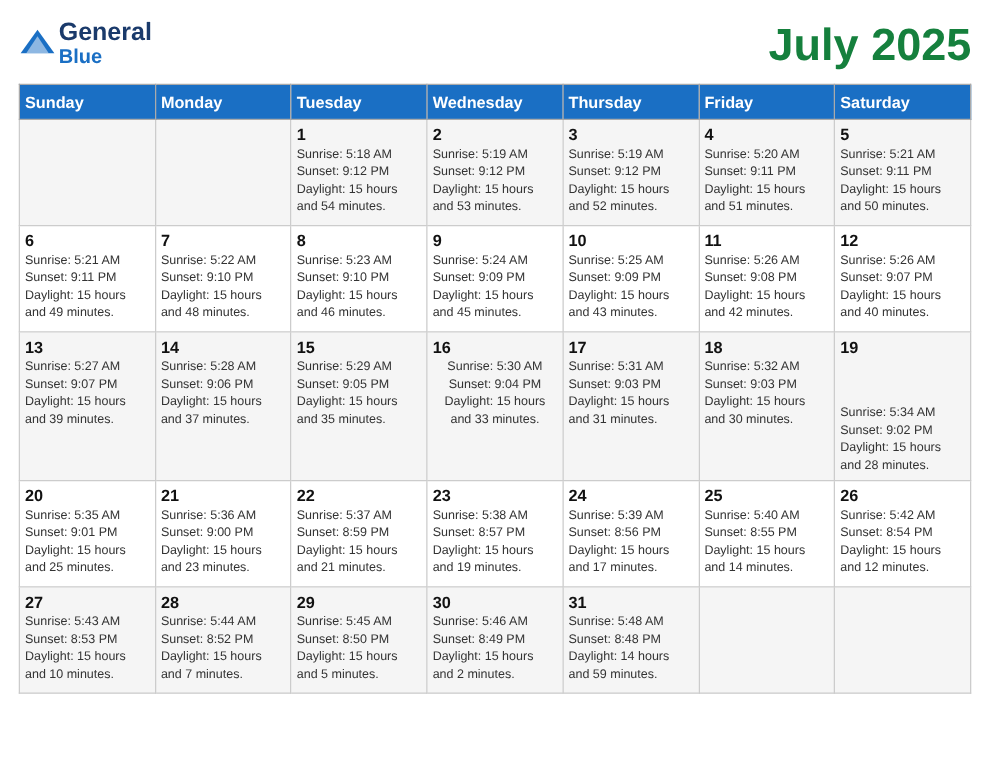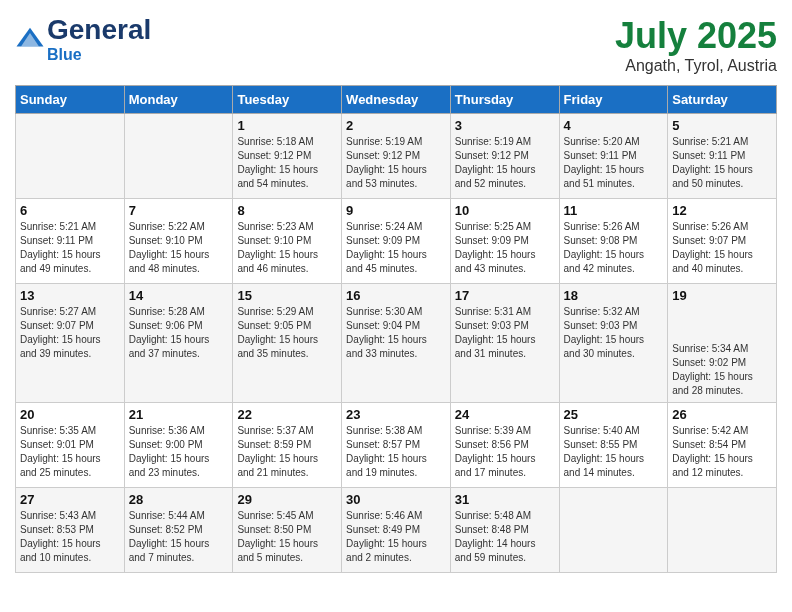--- a/index.html
+++ b/index.html
@@ -83,27 +83,26 @@
 </head>
 <body>
 
 <div class="header">
   <div class="logo">
     <svg class="logo-icon" viewBox="0 0 40 40">
       <polygon points="20,5 38,30 2,30" fill="#1a6fc4"></polygon>
       <polygon points="20,12 32,30 8,30" fill="#fff" opacity="0.5"></polygon>
     </svg>
     <div>
-      <div style="font-size:28px;font-weight:bold;color:#1a3a6b;line-height:1.1;">General</div>
+      <div style="font-size:20px;font-weight:bold;color:#1a3a6b;line-height:1.1;">General</div>
       <div style="font-size:16px;font-weight:bold;color:#1a6fc4;line-height:1.1;">Blue</div>
     </div>
   </div>
   <div class="title-block">
     <div class="month-title">July 2025</div>
-    <div class="location">Angath, Tyrol, Austria</div>
   </div>
 </div>
 
 <table>
   <thead>
     <tr id="thead-row">
         <th>Sunday</th>
         <th>Monday</th>
         <th>Tuesday</th>
         <th>Wednesday</th>
@@ -205,21 +204,21 @@
 Daylight: 15 hours and 37 minutes.</div>
         </td>
         <td>
           <span class="day-num">15</span>
           <div class="cell-info" style="white-space: pre-line;">Sunrise: 5:29 AM
 Sunset: 9:05 PM
 Daylight: 15 hours and 35 minutes.</div>
         </td>
         <td>
           <span class="day-num">16</span>
-          <div class="cell-info" style="white-space: pre-line;">Sunrise: 5:30 AM
+          <div class="cell-info" style="white-space: pre-line; text-align: center;">Sunrise: 5:30 AM
 Sunset: 9:04 PM
 Daylight: 15 hours and 33 minutes.</div>
         </td>
         <td>
           <span class="day-num">17</span>
           <div class="cell-info" style="white-space: pre-line;">Sunrise: 5:31 AM
 Sunset: 9:03 PM
 Daylight: 15 hours and 31 minutes.</div>
         </td>
         <td>

